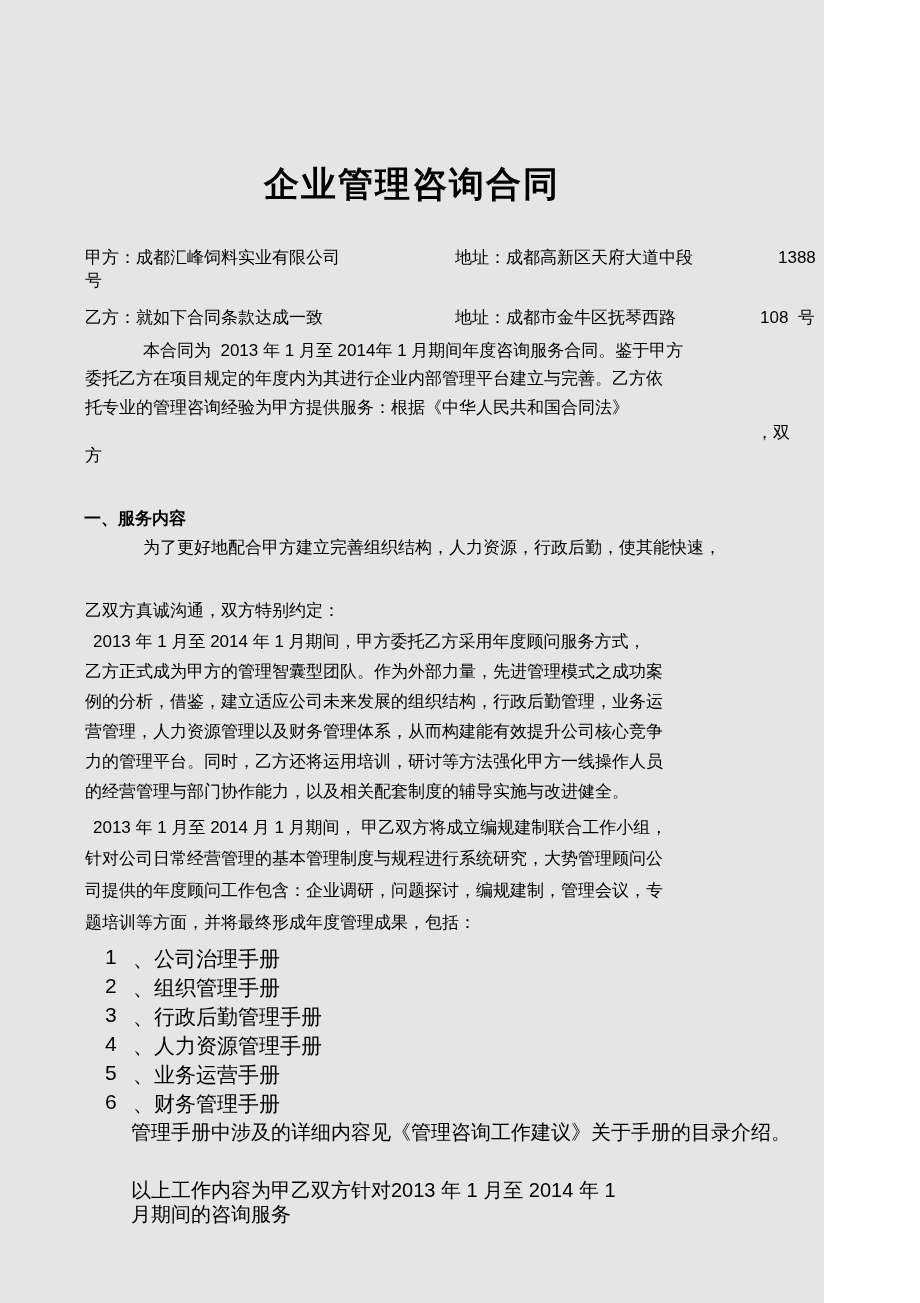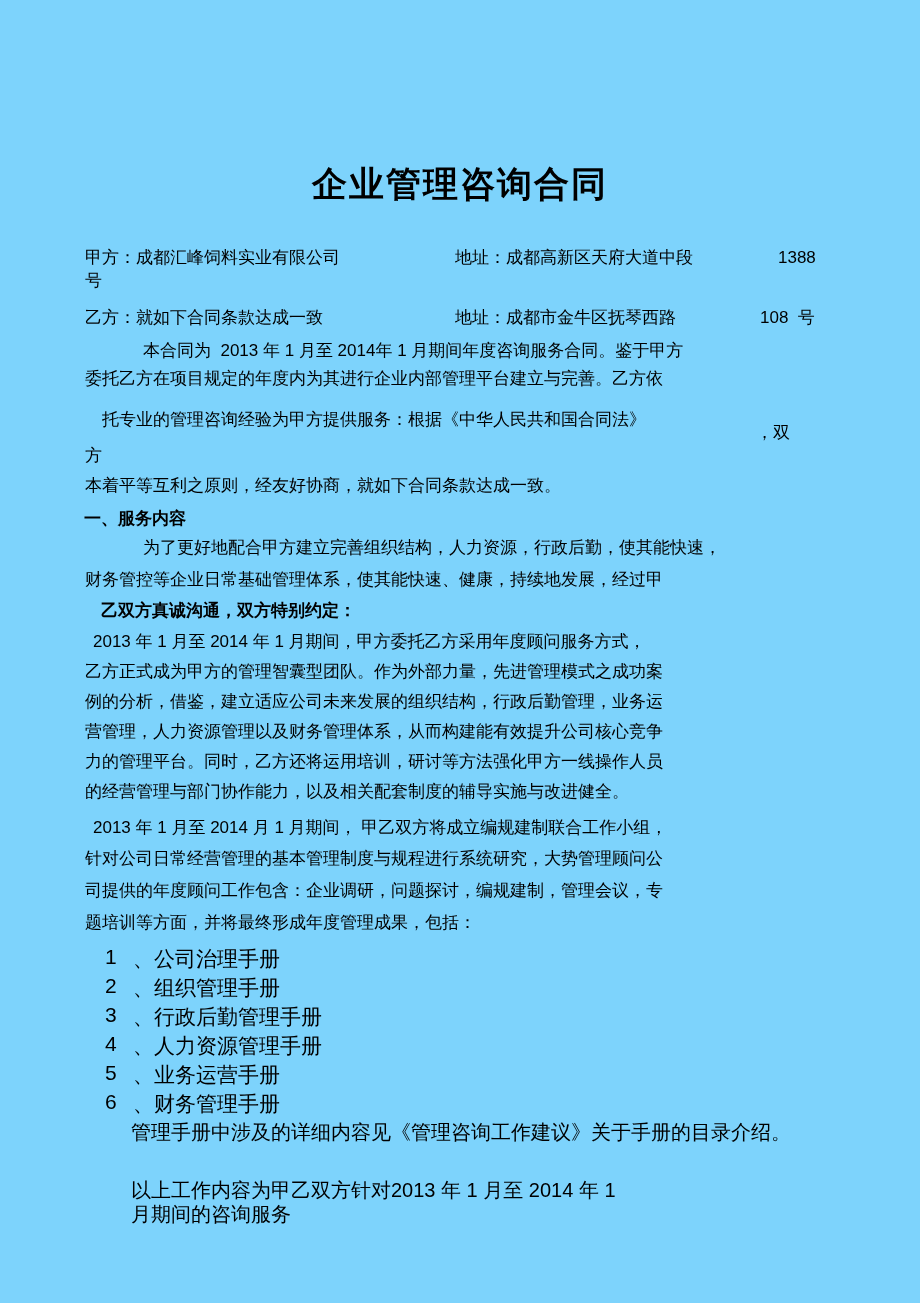--- a/index.html
+++ b/index.html
@@ -2,23 +2,23 @@
 <html><head>
 <meta charset="utf-8">
 <style>
   html, body {
     margin: 0;
     padding: 0;
     background: #ffffff;
   }
   .page {
     position: relative;
-    width: 920px;
+    width: 824px;
     height: 1303px;
-    background: #7dd3fc;
+    background: #e5e5e5;
     font-family: "Liberation Sans", sans-serif;
     color: #000000;
     overflow: hidden;
   }
   .line {
     position: absolute;
     white-space: pre;
     font-size: 17px;
     line-height: 1.1;
     color: #000000;
@@ -62,30 +62,28 @@
   <div class="line" style="left:455px; top:249px;">地址：成都高新区天府大道中段</div>
   <div class="line" style="left:778px; top:249px;">1388</div>
   <div class="line" style="left:85px; top:272px;">号</div>
 
   <div class="line" style="left:85px; top:309px;">乙方：就如下合同条款达成一致</div>
   <div class="line" style="left:455px; top:309px;">地址：成都市金牛区抚琴西路</div>
   <div class="line" style="left:760px; top:309px;">108  号</div>
 
   <div class="line" style="left:143px; top:342px;">本合同为  2013 年 1 月至 2014年 1 月期间年度咨询服务合同。鉴于甲方</div>
   <div class="line" style="left:85px;  top:370px;">委托乙方在项目规定的年度内为其进行企业内部管理平台建立与完善。乙方依</div>
-  <div class="line" style="left:102px;  top:399px;margin-top:12px;">托专业的管理咨询经验为甲方提供服务：根据《中华人民共和国合同法》</div>
+  <div class="line" style="left:85px;  top:399px;">托专业的管理咨询经验为甲方提供服务：根据《中华人民共和国合同法》</div>
   <div class="line" style="left:756px; top:424px;">，双</div>
   <div class="line" style="left:85px;  top:447px;">方</div>
-  <div class="line" style="left:85px;  top:477px;">本着平等互利之原则，经友好协商，就如下合同条款达成一致。</div>
 
   <div class="line" style="left:72px; top:510px; font-weight:bold;margin-left:12px;">一、服务内容</div>
 
   <div class="line" style="left:143px; top:539px;">为了更好地配合甲方建立完善组织结构，人力资源，行政后勤，使其能快速，</div>
-  <div class="line" style="left:85px;  top:571px;">财务管控等企业日常基础管理体系，使其能快速、健康，持续地发展，经过甲</div>
-  <div class="line" style="left:101px;  top:602px;font-weight:bold;">乙双方真诚沟通，双方特别约定：</div>
+  <div class="line" style="left:85px;  top:602px;">乙双方真诚沟通，双方特别约定：</div>
 
   <div class="line" style="left:93px; top:633px;">2013 年 1 月至 2014 年 1 月期间，甲方委托乙方采用年度顾问服务方式，</div>
   <div class="line" style="left:85px; top:663px;">乙方正式成为甲方的管理智囊型团队。作为外部力量，先进管理模式之成功案</div>
   <div class="line" style="left:85px; top:693px;">例的分析，借鉴，建立适应公司未来发展的组织结构，行政后勤管理，业务运</div>
   <div class="line" style="left:85px; top:723px;">营管理，人力资源管理以及财务管理体系，从而构建能有效提升公司核心竞争</div>
   <div class="line" style="left:85px; top:753px;">力的管理平台。同时，乙方还将运用培训，研讨等方法强化甲方一线操作人员</div>
   <div class="line" style="left:85px; top:783px;">的经营管理与部门协作能力，以及相关配套制度的辅导实施与改进健全。</div>
 
   <div class="line" style="left:93px; top:819px;">2013 年 1 月至 2014 月 1 月期间， 甲乙双方将成立编规建制联合工作小组，</div>
   <div class="line" style="left:85px; top:850px;">针对公司日常经营管理的基本管理制度与规程进行系统研究，大势管理顾问公</div>

